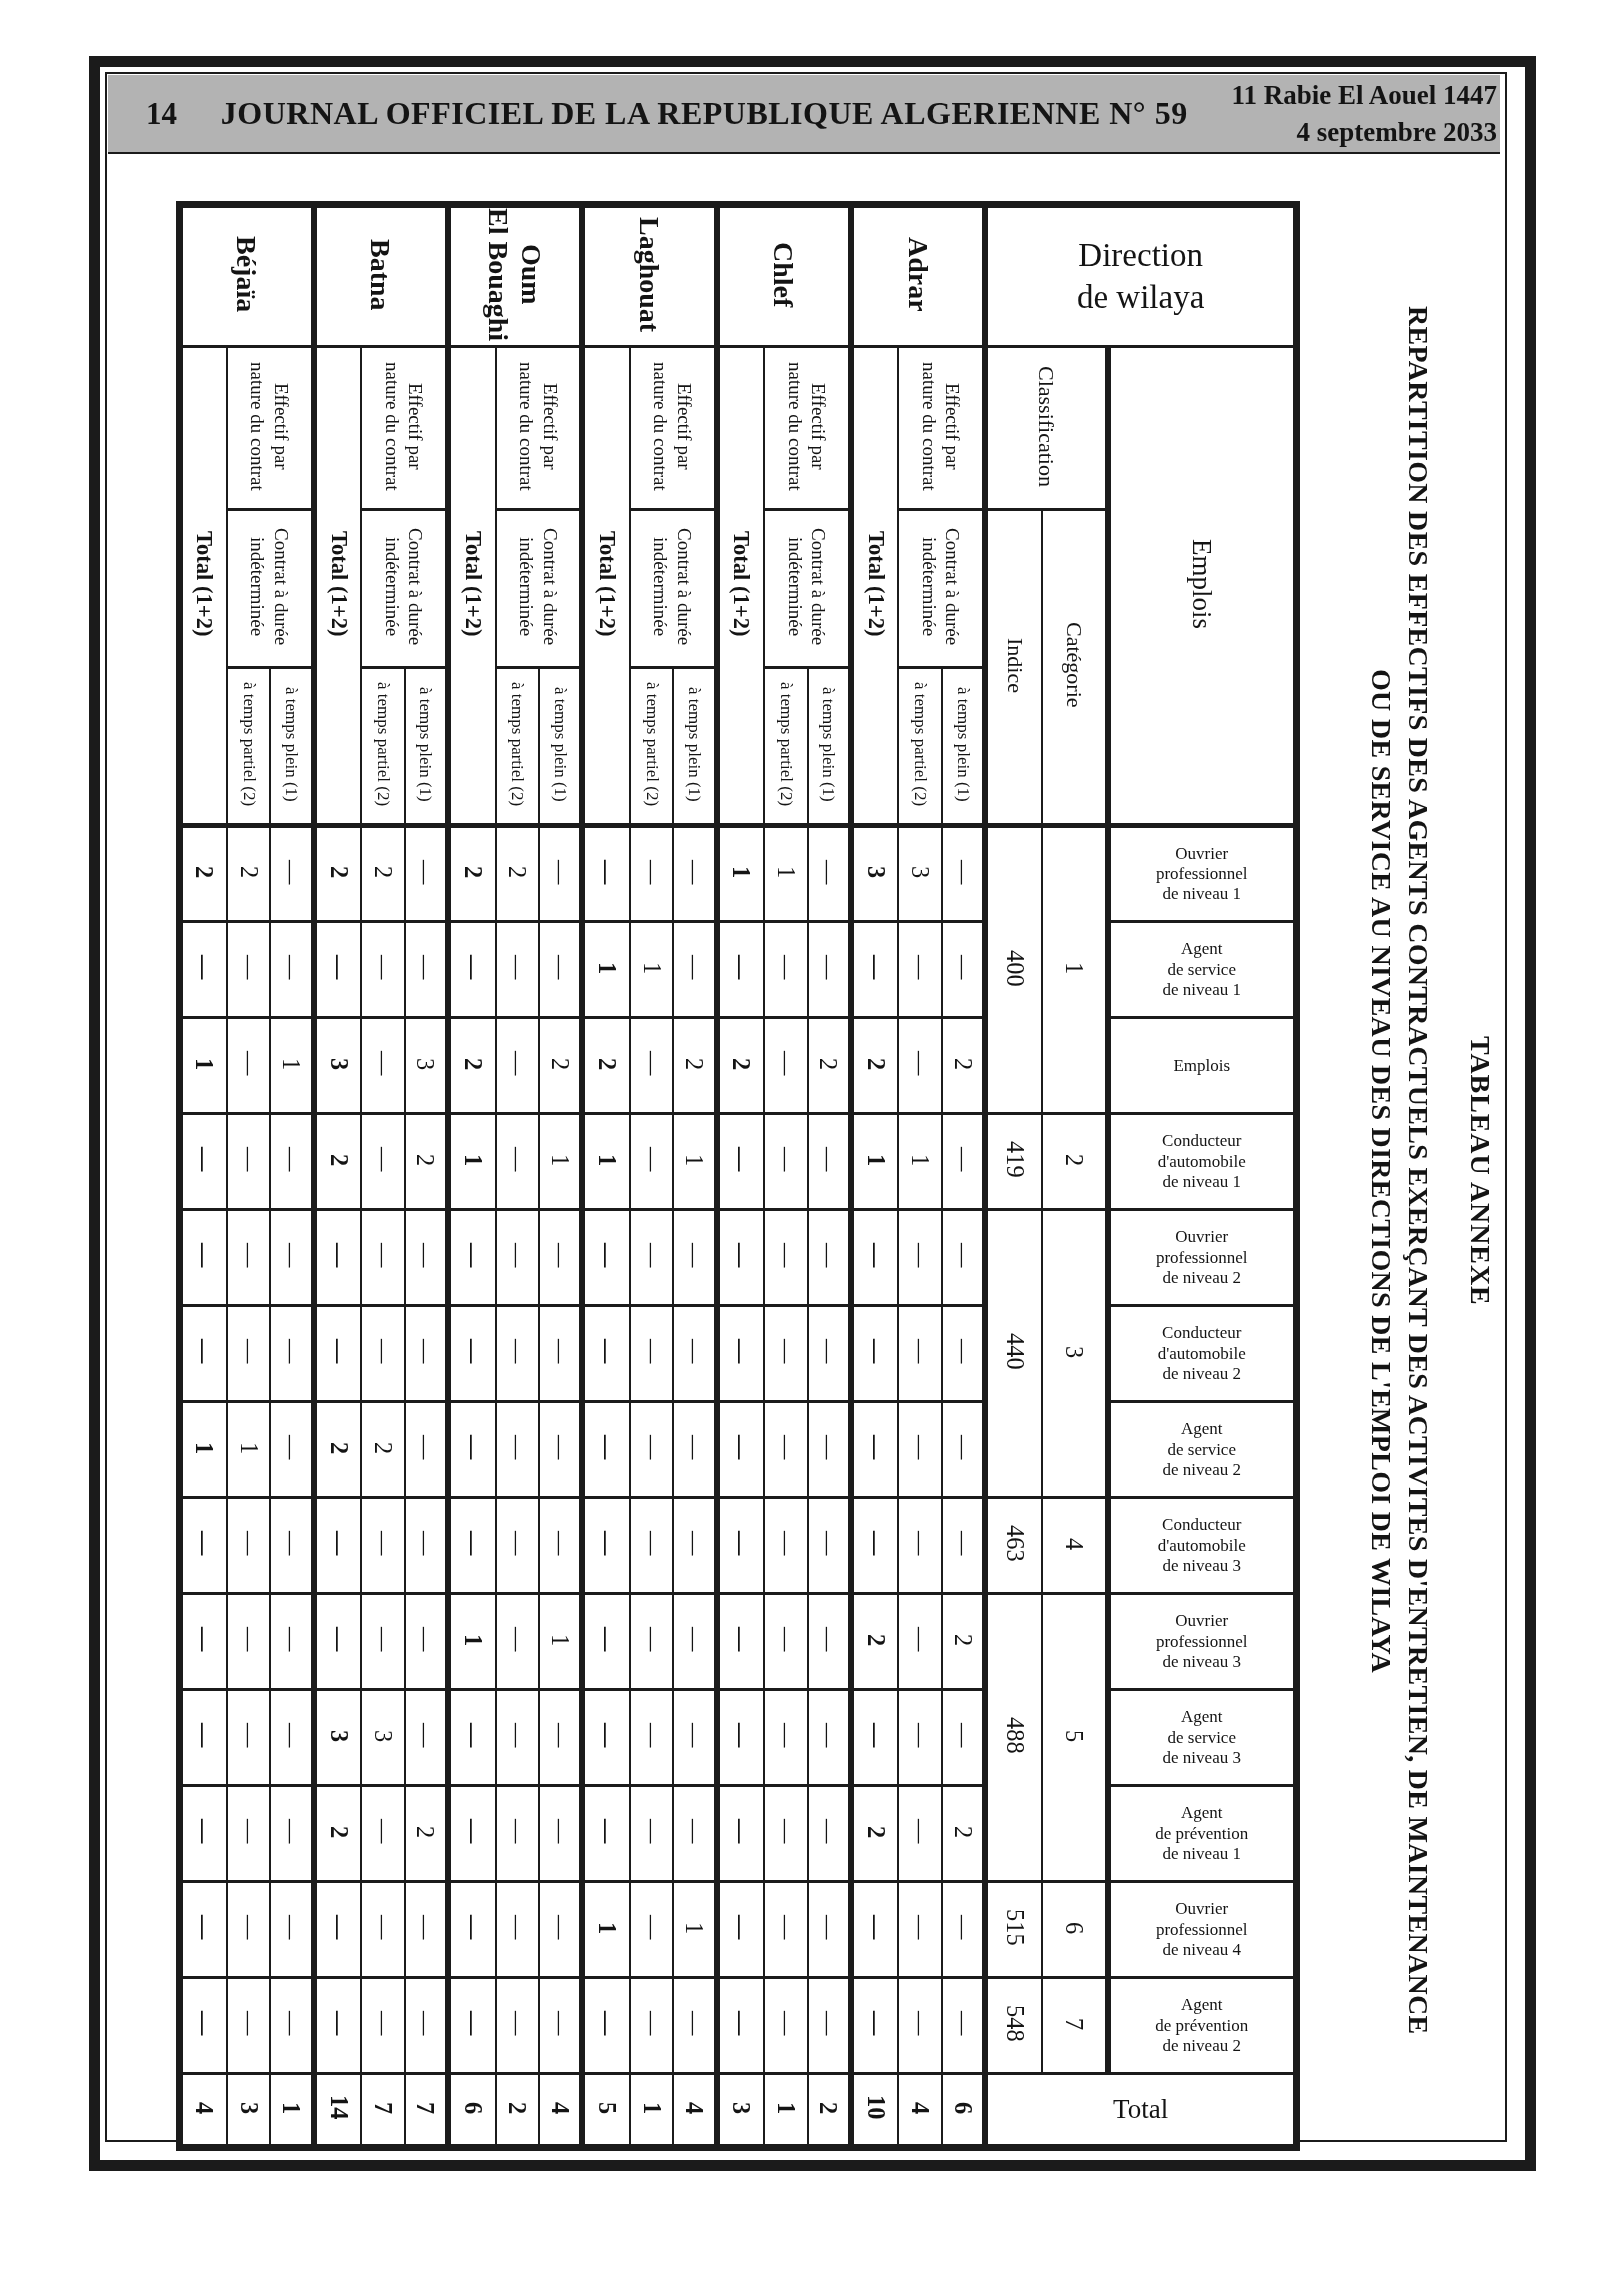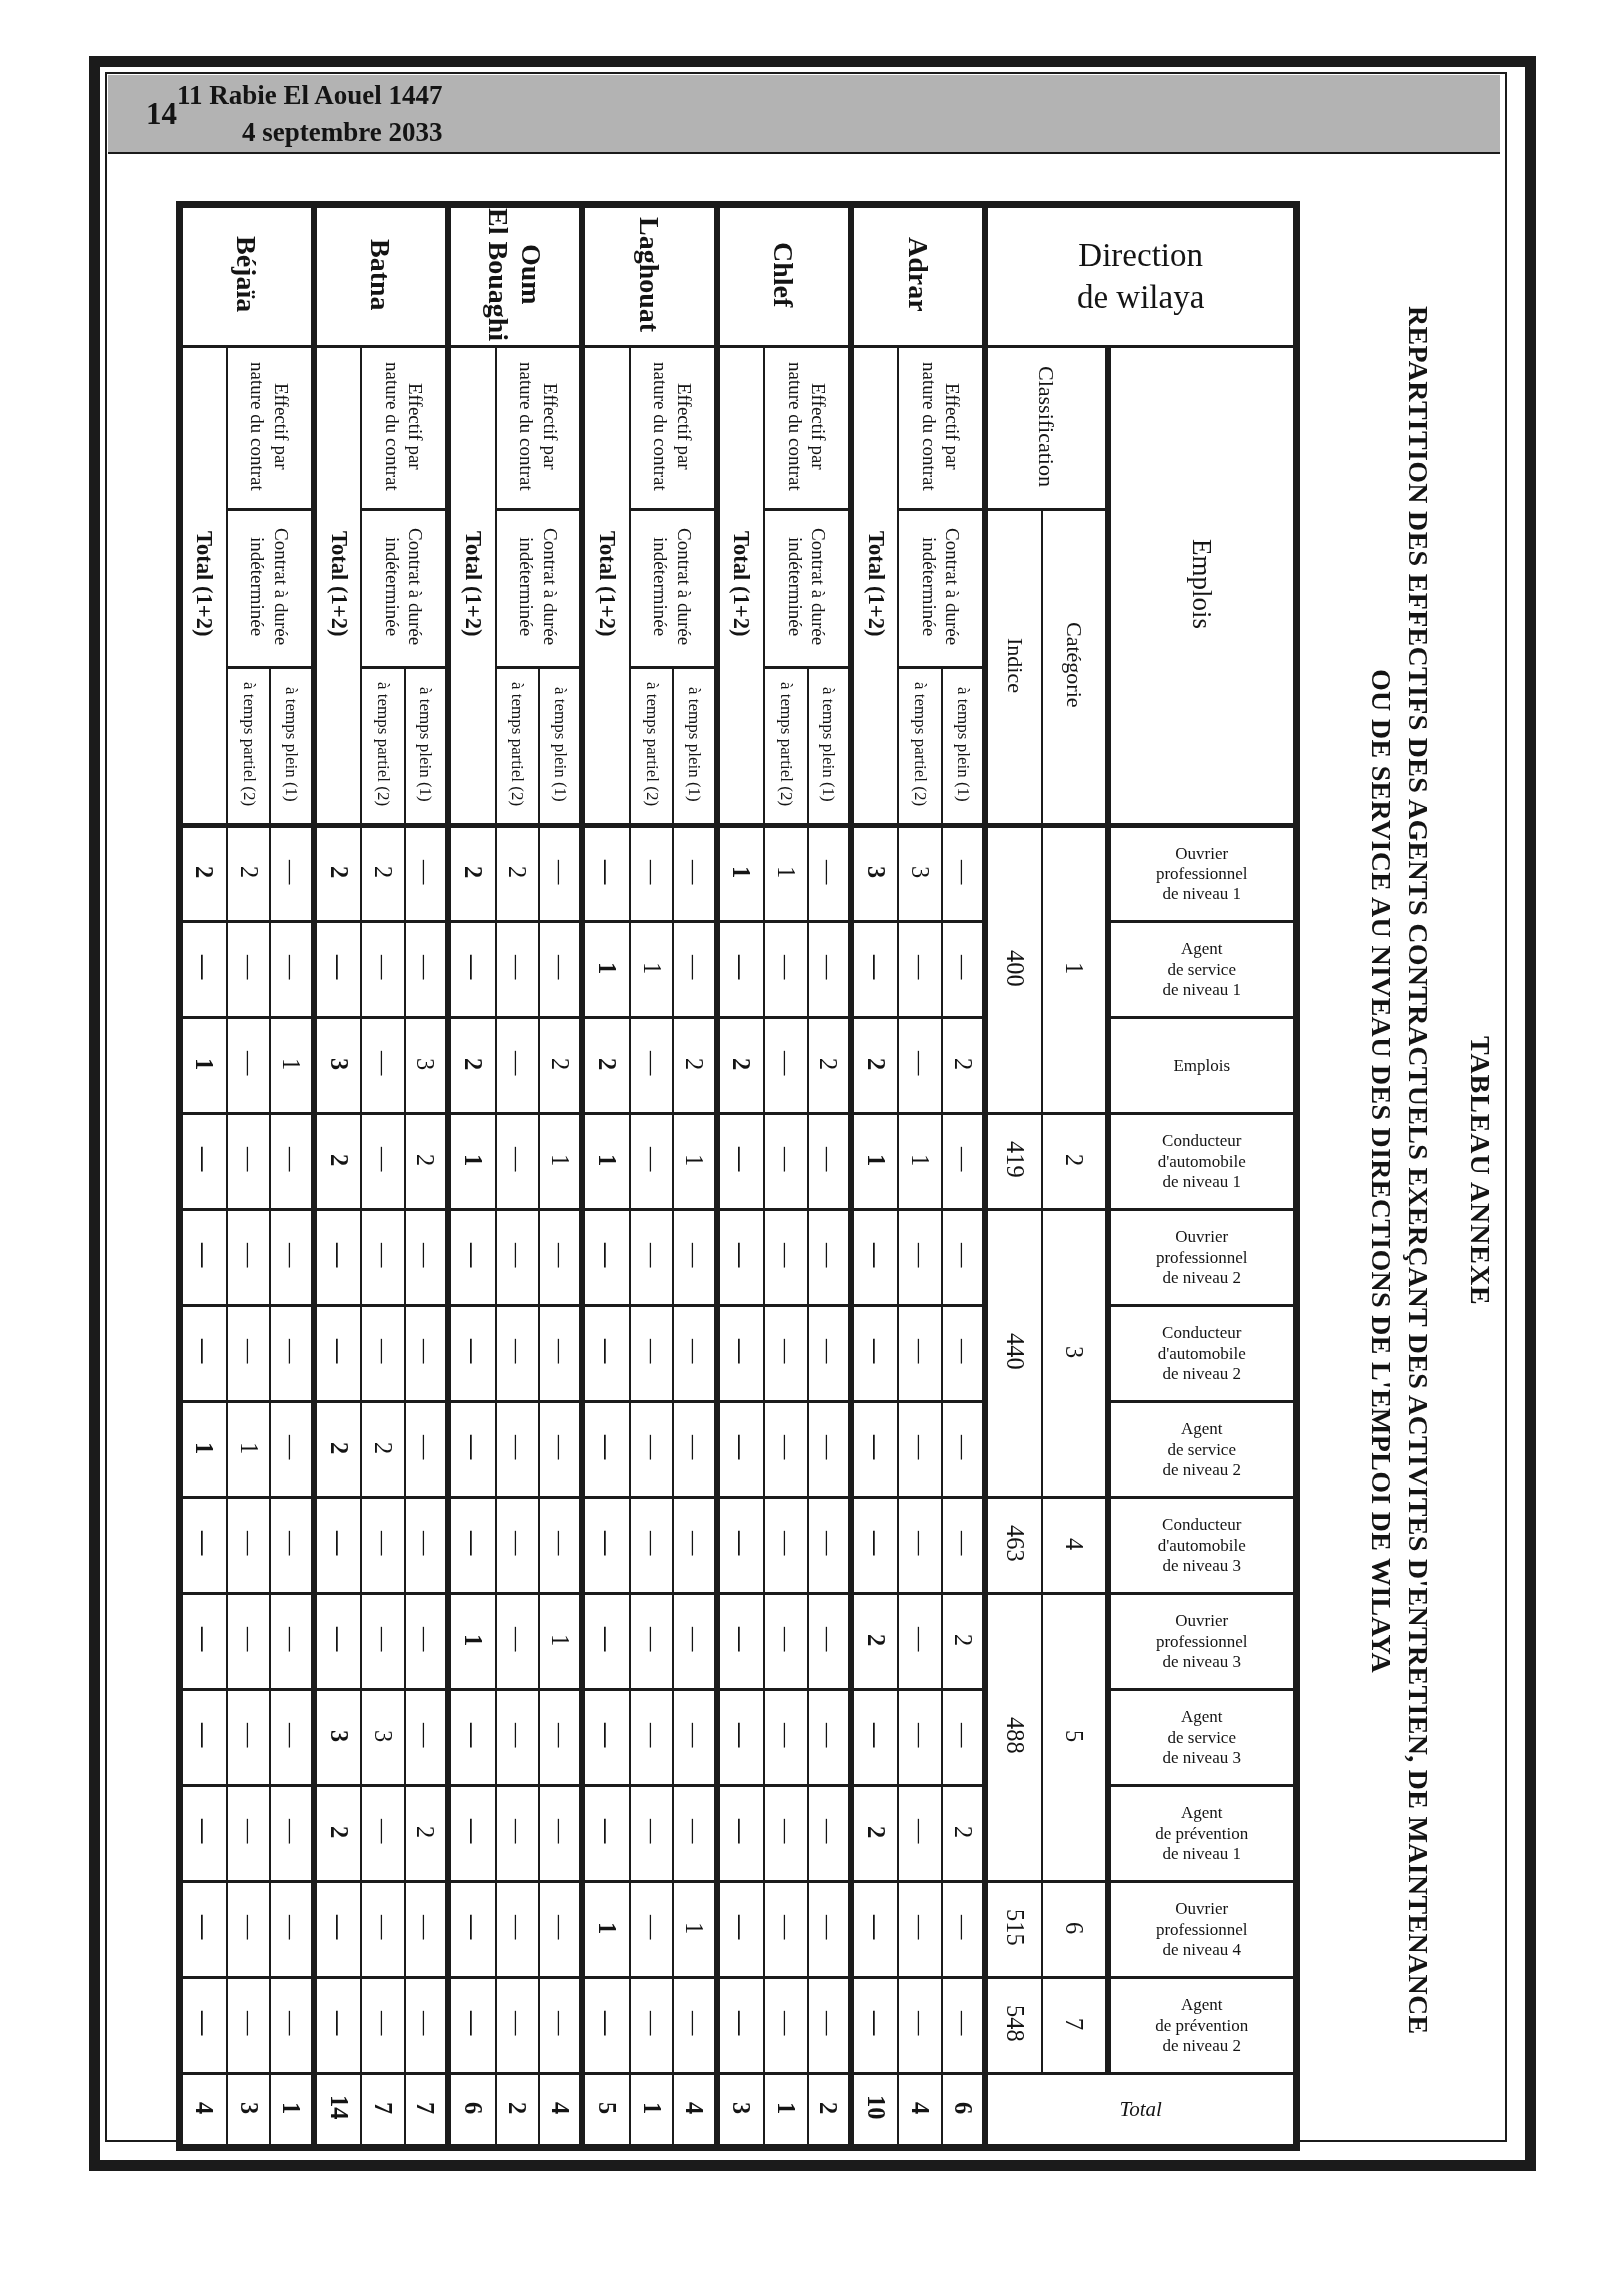--- a/index.html
+++ b/index.html
@@ -41,32 +41,33 @@
   .wname{font-weight:bold;font-size:28px;line-height:33px;}
   .totcol{font-weight:bold;font-size:22.6px;}
   .subhdr{font-size:19px;line-height:23.5px;}
   .tlabel{font-size:17px;}
   .clshdr{font-size:22px;}
   .emphdr{font-size:27px;}
   .corner{font-size:33px;line-height:1.25;white-space:pre-line;}
   .num{font-size:24.4px;}
   .b .num,.b{font-weight:bold;}
   .emp{font-size:17px;line-height:1.18;white-space:pre-line;}
-  .totlabel{font-size:21px;font-style:italic;}
+  .totlabel{font-size:27px;}
 </style>
 </head>
 <body>
 
 <div class="page">
 
   <div class="frame-outer"></div>
   <div class="frame-inner"></div>
 
   <div class="band">
     <span class="pnum">14</span>
+    <span class="jtitle">JOURNAL OFFICIEL DE LA REPUBLIQUE ALGERIENNE N° 59</span>
     <span class="dates"><span>11 Rabie El Aouel 1447</span><br><span>4 septembre 2033</span></span>
   </div>
 
   <div class="side-title">
     <div class="annex">TABLEAU ANNEXE</div>
     <div class="long">REPARTITION DES EFFECTIFS DES AGENTS CONTRACTUELS EXERÇANT DES ACTIVITES D'ENTRETIEN, DE MAINTENANCE
 OU DE SERVICE AU NIVEAU DES DIRECTIONS DE L'EMPLOI DE WILAYA</div>
   </div>
 
   <table class="annexe">

